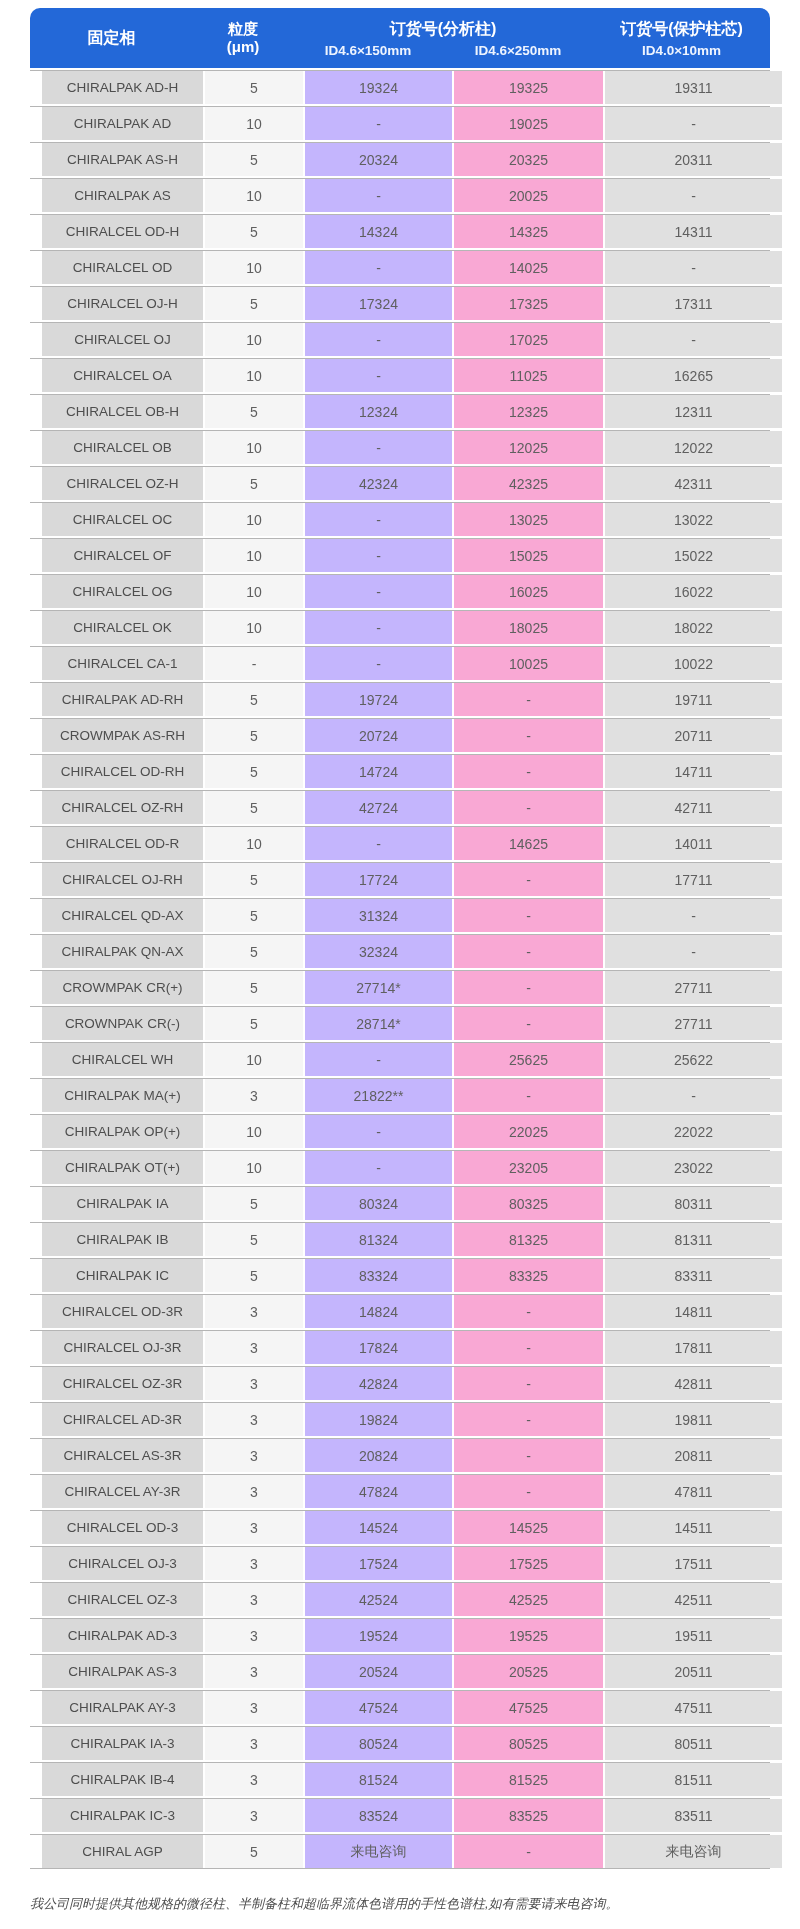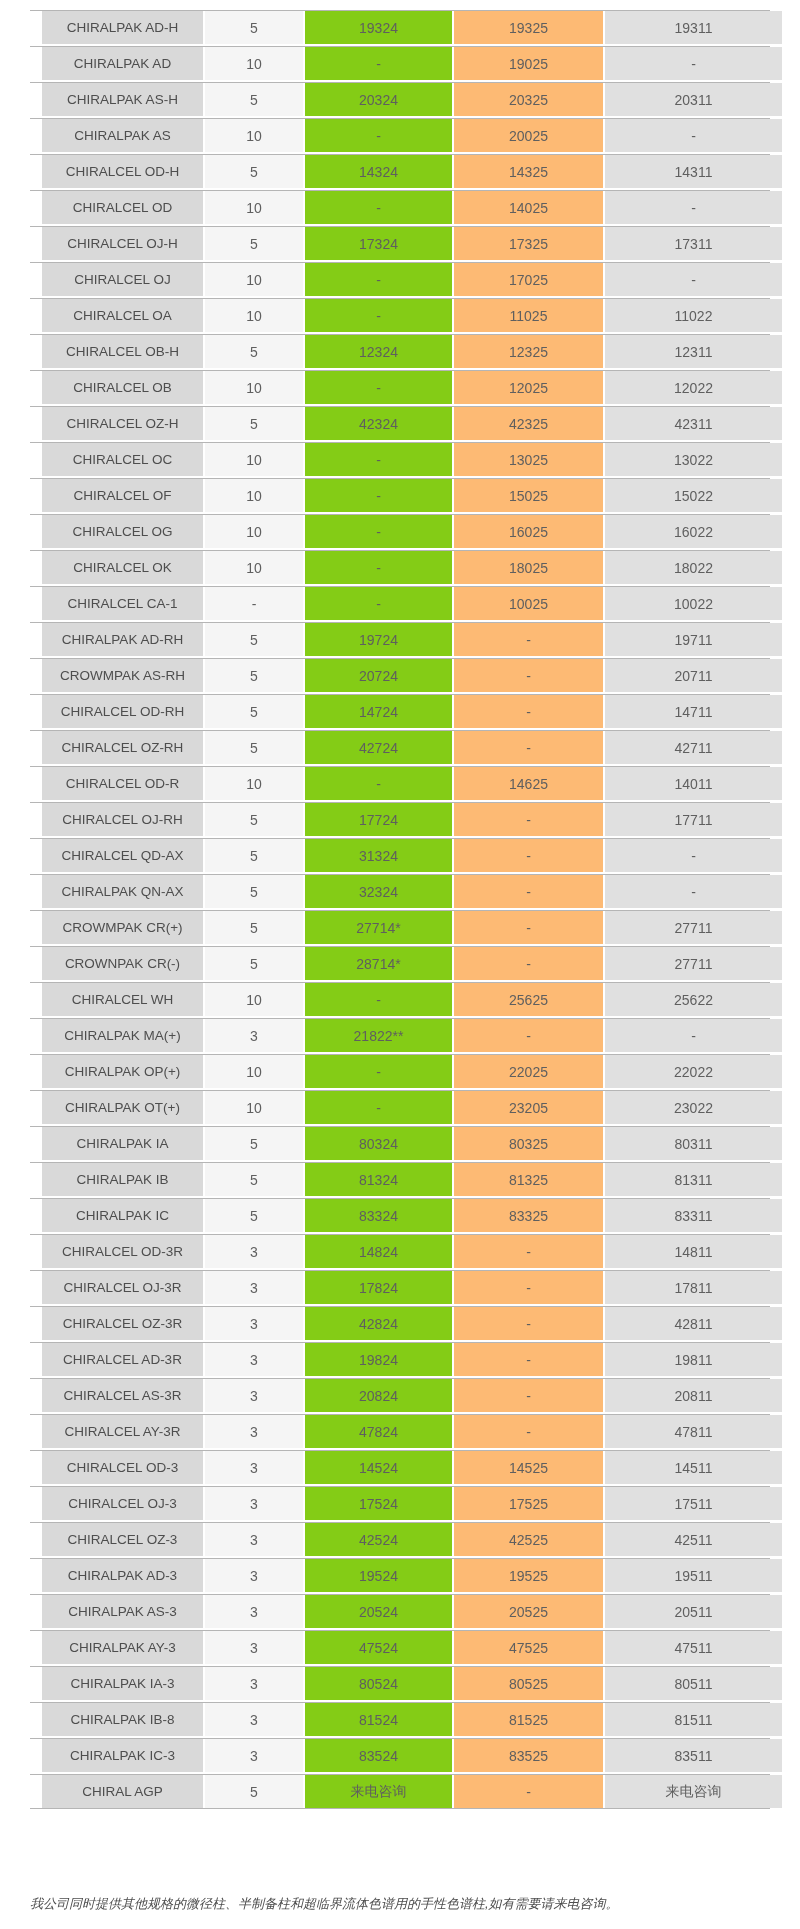--- a/index.html
+++ b/index.html
@@ -31,33 +31,53 @@
   .rows { border-bottom:1px solid #b5b5b5; }
   .trow {
     display:grid; grid-template-columns:161px 98px 147px 149px 177px;
     column-gap:2px; height:33px; margin-top:2px;
     border-top:1px solid #b5b5b5; background:#ffffff;padding-left:12px;
   }
   .cell { display:flex; align-items:center; justify-content:center;
     font-size:14px; color:#5f5f5f; }
   .c1 { background:#d9d9d9; color:#4e4e4e; font-size:13.5px; }
   .c2 { background:#f5f5f5; }
-  .c3 { background:#84cc16; }
-  .c4 { background:#fdba74; }
+  .c3 { background:#c4b5fd; }
+  .c4 { background:#f9a8d4; }
   .c5 { background:#e0e0e0; }
 
   .footnote {
     position:absolute; left:30px; top:1895px; width:740px;
     font-style:italic; font-size:13px; color:#4d4d4d;
   }
 </style>
 </head>
 <body>
 
 <div class="table">
+  <div class="thead">
+    <div class="th-center">固定相</div>
+    <div class="th-stack">
+      <span>粒度</span>
+      <span>(μm)</span>
+    </div>
+    <div class="th-group">
+      <div class="group-label">订货号(分析柱)</div>
+      <div class="subrow">
+        <span class="sub">ID4.6×150mm</span>
+        <span class="sub">ID4.6×250mm</span>
+      </div>
+    </div>
+    <div class="th-group">
+      <div class="group-label">订货号(保护柱芯)</div>
+      <div class="subrow">
+        <span class="sub">ID4.0×10mm</span>
+      </div>
+    </div>
+  </div>
 
   <div class="rows">
 
       <div class="trow">
         <div class="cell c1">CHIRALPAK AD-H</div>
         <div class="cell c2">5</div>
         <div class="cell c3">19324</div>
         <div class="cell c4">19325</div>
         <div class="cell c5">19311</div>
       </div>
@@ -116,21 +136,21 @@
         <div class="cell c3">-</div>
         <div class="cell c4">17025</div>
         <div class="cell c5">-</div>
       </div>
 
       <div class="trow">
         <div class="cell c1">CHIRALCEL OA</div>
         <div class="cell c2">10</div>
         <div class="cell c3">-</div>
         <div class="cell c4">11025</div>
-        <div class="cell c5">11022</div>
+        <div class="cell c5">16265</div>
       </div>
 
       <div class="trow">
         <div class="cell c1">CHIRALCEL OB-H</div>
         <div class="cell c2">5</div>
         <div class="cell c3">12324</div>
         <div class="cell c4">12325</div>
         <div class="cell c5">12311</div>
       </div>
 
@@ -424,21 +444,21 @@
 
       <div class="trow">
         <div class="cell c1">CHIRALPAK IA-3</div>
         <div class="cell c2">3</div>
         <div class="cell c3">80524</div>
         <div class="cell c4">80525</div>
         <div class="cell c5">80511</div>
       </div>
 
       <div class="trow">
-        <div class="cell c1">CHIRALPAK IB-8</div>
+        <div class="cell c1">CHIRALPAK IB-4</div>
         <div class="cell c2">3</div>
         <div class="cell c3">81524</div>
         <div class="cell c4">81525</div>
         <div class="cell c5">81511</div>
       </div>
 
       <div class="trow">
         <div class="cell c1">CHIRALPAK IC-3</div>
         <div class="cell c2">3</div>
         <div class="cell c3">83524</div>

